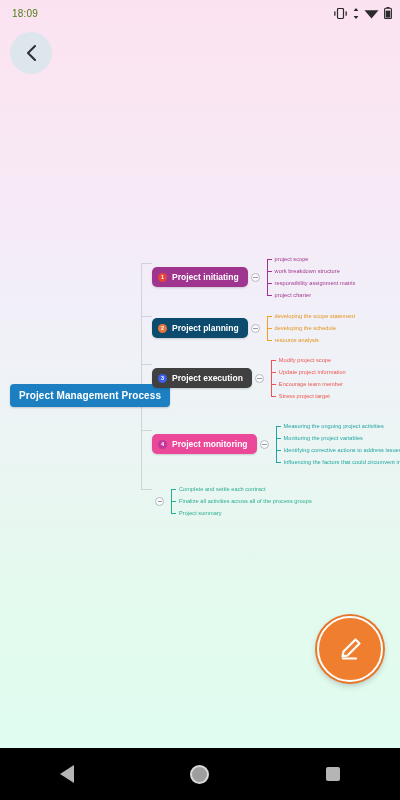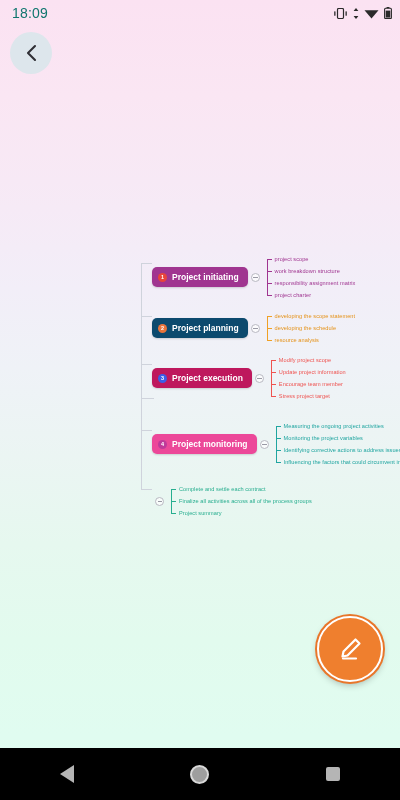--- a/index.html
+++ b/index.html
@@ -19,21 +19,21 @@
        #e2fdf2 100%);
     position:relative;
   }
 
   
   .statusbar {
     height:26px; display:flex; align-items:center;
     justify-content:space-between; padding:0 8px 0 12px;
     position:relative; z-index:20;
   }
-  .clock { font-size:14px; font-weight:400; color:#0f766e; letter-spacing:.2px; }
+  .clock { font-size:10px; font-weight:400; color:#4d7c0f; letter-spacing:.2px; }
   .sys-icons { display:flex; align-items:center; gap:5px; }
   .sys-icons svg { display:block; }
 
   
   .backbtn {
     position:absolute; left:10px; top:32px;
     width:42px; height:42px; border-radius:50%;
     background:#dde6ec; display:flex; align-items:center;
     justify-content:center; z-index:15; cursor:pointer;
   }
@@ -158,20 +158,21 @@
 <div class="canvas">
 
   <div class="trunk" style="left:141px; top:372px; width:13px; height:1px;"></div>
   <div class="trunk" style="left:141px; top:237px; width:1px; height:226px;"></div>
   <div class="trunk" style="left:141px; top:237px; width:11px; height:1px;"></div>
   <div class="trunk" style="left:141px; top:290px; width:11px; height:1px;"></div>
   <div class="trunk" style="left:141px; top:338px; width:11px; height:1px;"></div>
   <div class="trunk" style="left:141px; top:404px; width:11px; height:1px;"></div>
   <div class="trunk" style="left:141px; top:463px; width:11px; height:1px;"></div>
 
+  <div class="root-node">Project Management Process</div>
 
   <div class="branch" style="left:152px; top:227px;">
     <div class="node-box" style="background:#a03590;justify-content:flex-end;">
       <span class="badge" style="background:#e8443b;">1</span>
       <span>Project initiating</span>
     </div>
     <div class="toggle"></div>
     <div class="children">
       <div class="spine" style="top:6px; height:36px; background:#a03590;"></div>
       <div class="child" style="color:#a03590;">
@@ -210,21 +211,21 @@
         <span>developing the schedule</span>
       </div>
       <div class="child" style="color:#e59218;">
         <span class="dash" style="background:#f0a025;"></span>
         <span>resource analysis</span>
       </div>
     </div>
   </div>
 
   <div class="branch" style="left:152px; top:328px;">
-    <div class="node-box" style="background:#be185d;">
+    <div class="node-box" style="background:#404040;">
       <span class="badge" style="background:#3b5ee8;">3</span>
       <span>Project execution</span>
     </div>
     <div class="toggle"></div>
     <div class="children">
       <div class="spine" style="top:6px; height:36px; background:#ef5350;"></div>
       <div class="child" style="color:#ef5350;">
         <span class="dash" style="background:#ef5350;"></span>
         <span>Modify project scope</span>
       </div>

